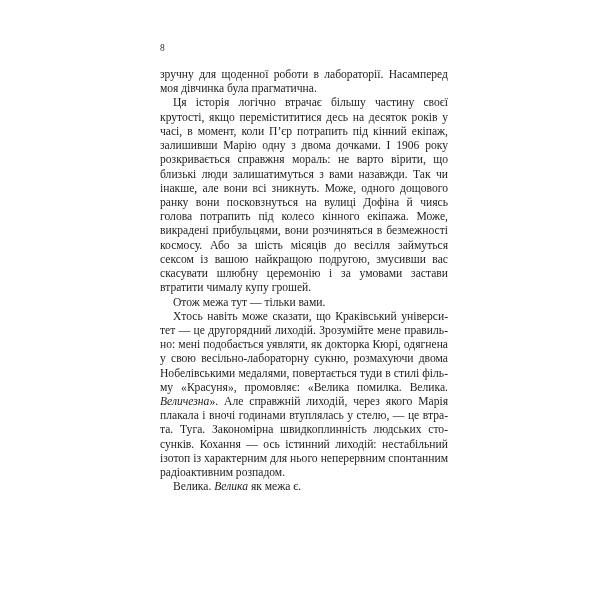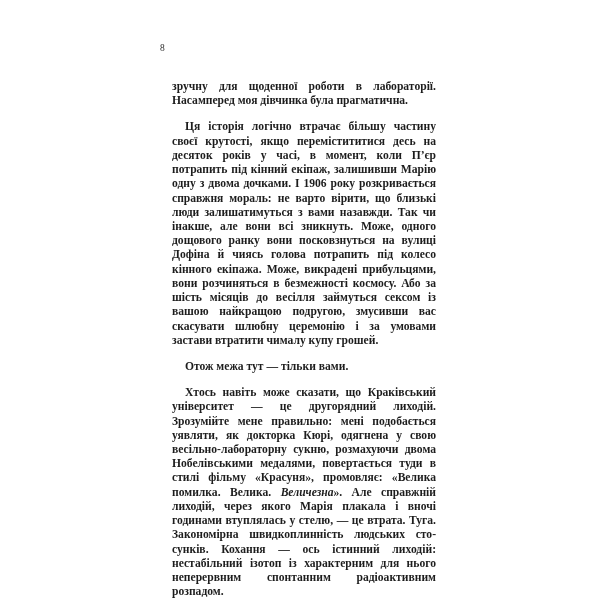--- a/index.html
+++ b/index.html
@@ -40,23 +40,22 @@
     width: 288px;
     font-size: 11.6px;
     line-height: 14.22px;
     text-align: justify;
     text-justify: inter-word;
     color: #1d1d1d;
     hyphens: manual;
   }
 
   .textblock p {
-    margin: 12px;
+    margin: 0;
     text-indent: 0;
-    font-weight: bold;
   }
 
   .textblock p.indent {
     text-indent: 13px;
   }
 
   .textblock p:last-child {
     text-align: left;
   }
 
@@ -69,16 +68,16 @@
 
 <div class="page">
 
   <div class="folio">8</div>
 
   <div class="textblock" id="textblock">
       <p><span>зручну для щоденної роботи в лабораторії. Насамперед моя дівчинка була прагматична.</span></p>
       <p class="indent"><span>Ця історія логічно втрачає більшу частину своєї крутості, якщо перемістититися десь на десяток років у часі, в момент, коли П’єр потрапить під кінний екіпаж, залишивши Марію одну з двома дочками. І 1906 року розкривається справжня мораль: не варто вірити, що близькі люди залишатимуться з вами назавжди. Так чи інакше, але вони всі зникнуть. Може, одного дощового ранку вони посковзнуться на вулиці Дофіна й чиясь голова потрапить під колесо кінного екіпажа. Може, викрадені прибульцями, вони розчиняться в безмежності космосу. Або за шість місяців до весілля займуться сексом із вашою найкращою подругою, змусивши вас скасувати шлюбну церемонію і за умовами застави втратити чималу купу грошей.</span></p>
       <p class="indent"><span>Отож межа тут — тільки вами.</span></p>
       <p class="indent"><span>Хтось навіть може сказати, що Краківський універси­тет — це другорядний лиходій. Зрозумійте мене правиль­но: мені подобається уявляти, як докторка Кюрі, одягнена у свою весільно-лабораторну сукню, розмахуючи двома Нобелівськими медалями, повертається туди в стилі філь­му «Красуня», промовляє: «Велика помилка. Велика. </span><span class="it">Величезна</span><span>». Але справжній лиходій, через якого Марія плакала і вночі годинами втуплялась у стелю, — це втра­та. Туга. Закономірна швидкоплинність людських сто­сунків. Кохання — ось істинний лиходій: нестабільний ізотоп із характерним для нього неперервним спонтанним радіоактивним розпадом.</span></p>
-      <p class="indent"><span>Велика. </span><span class="it">Може</span><span> як межа є.</span></p>
+      <p class="indent"><span>Велика. </span><span class="it">Велика</span><span> як межа є.</span></p>
     </div>
 
 </div>
 
 </body></html>

